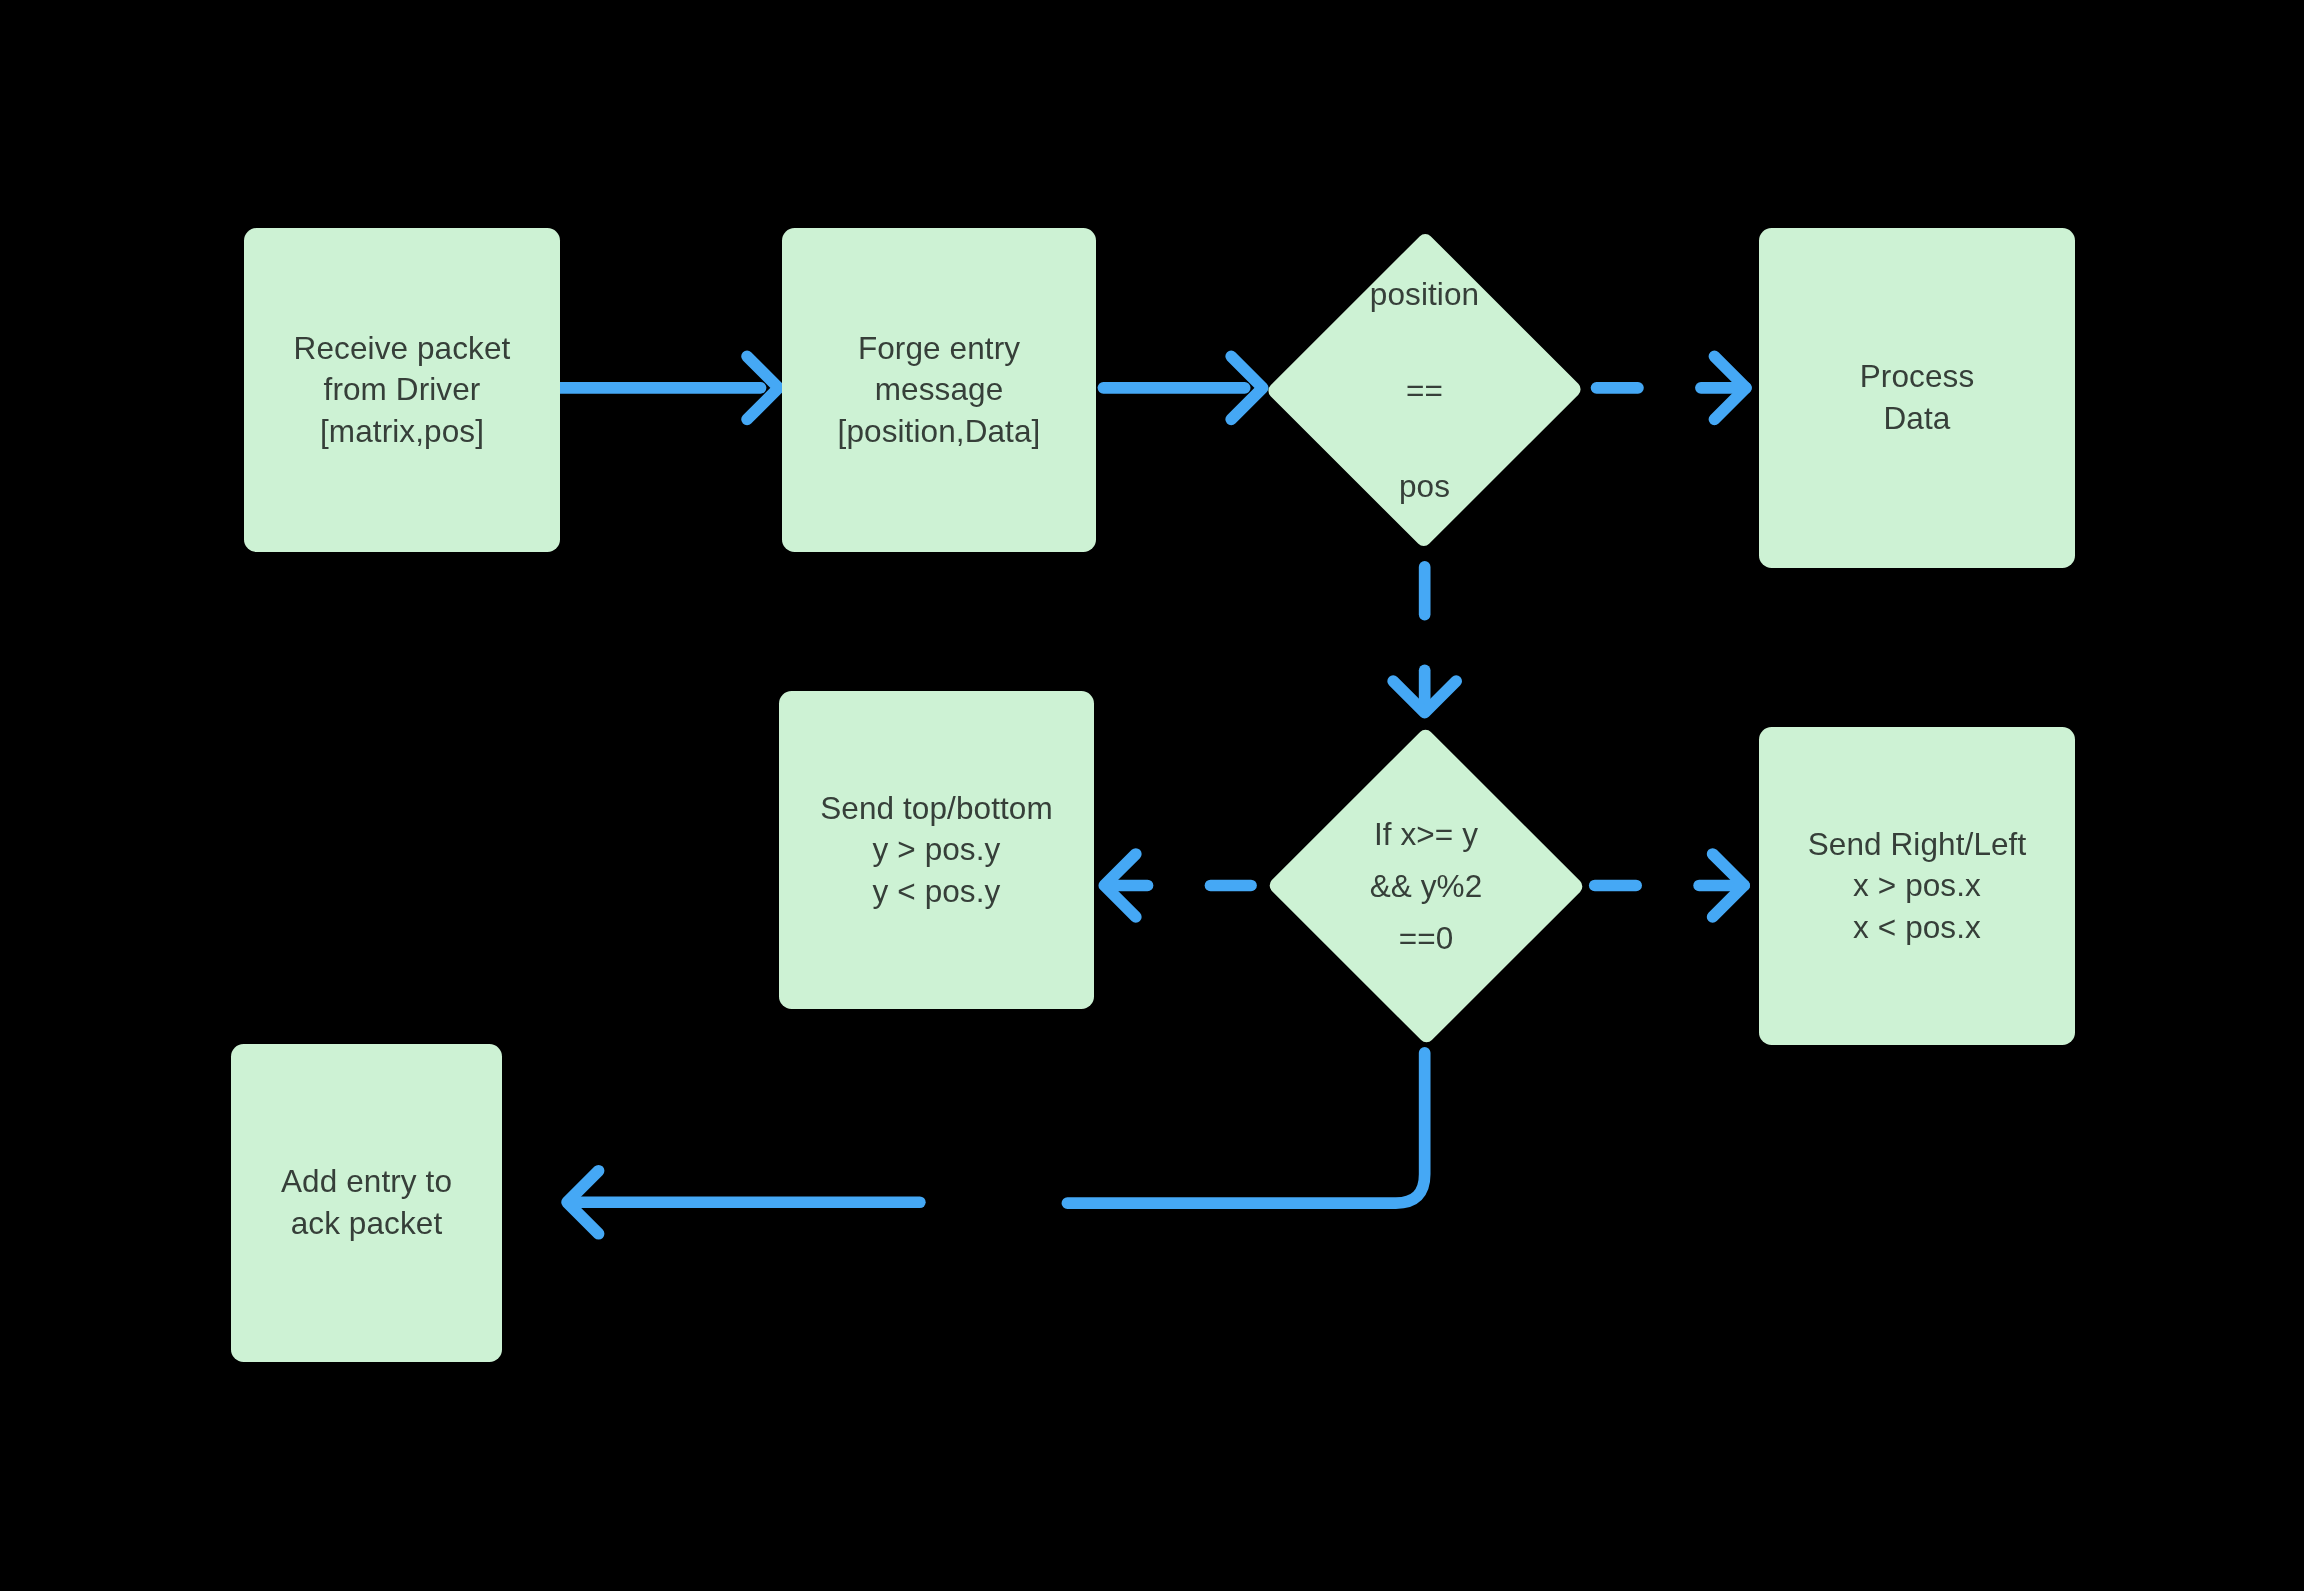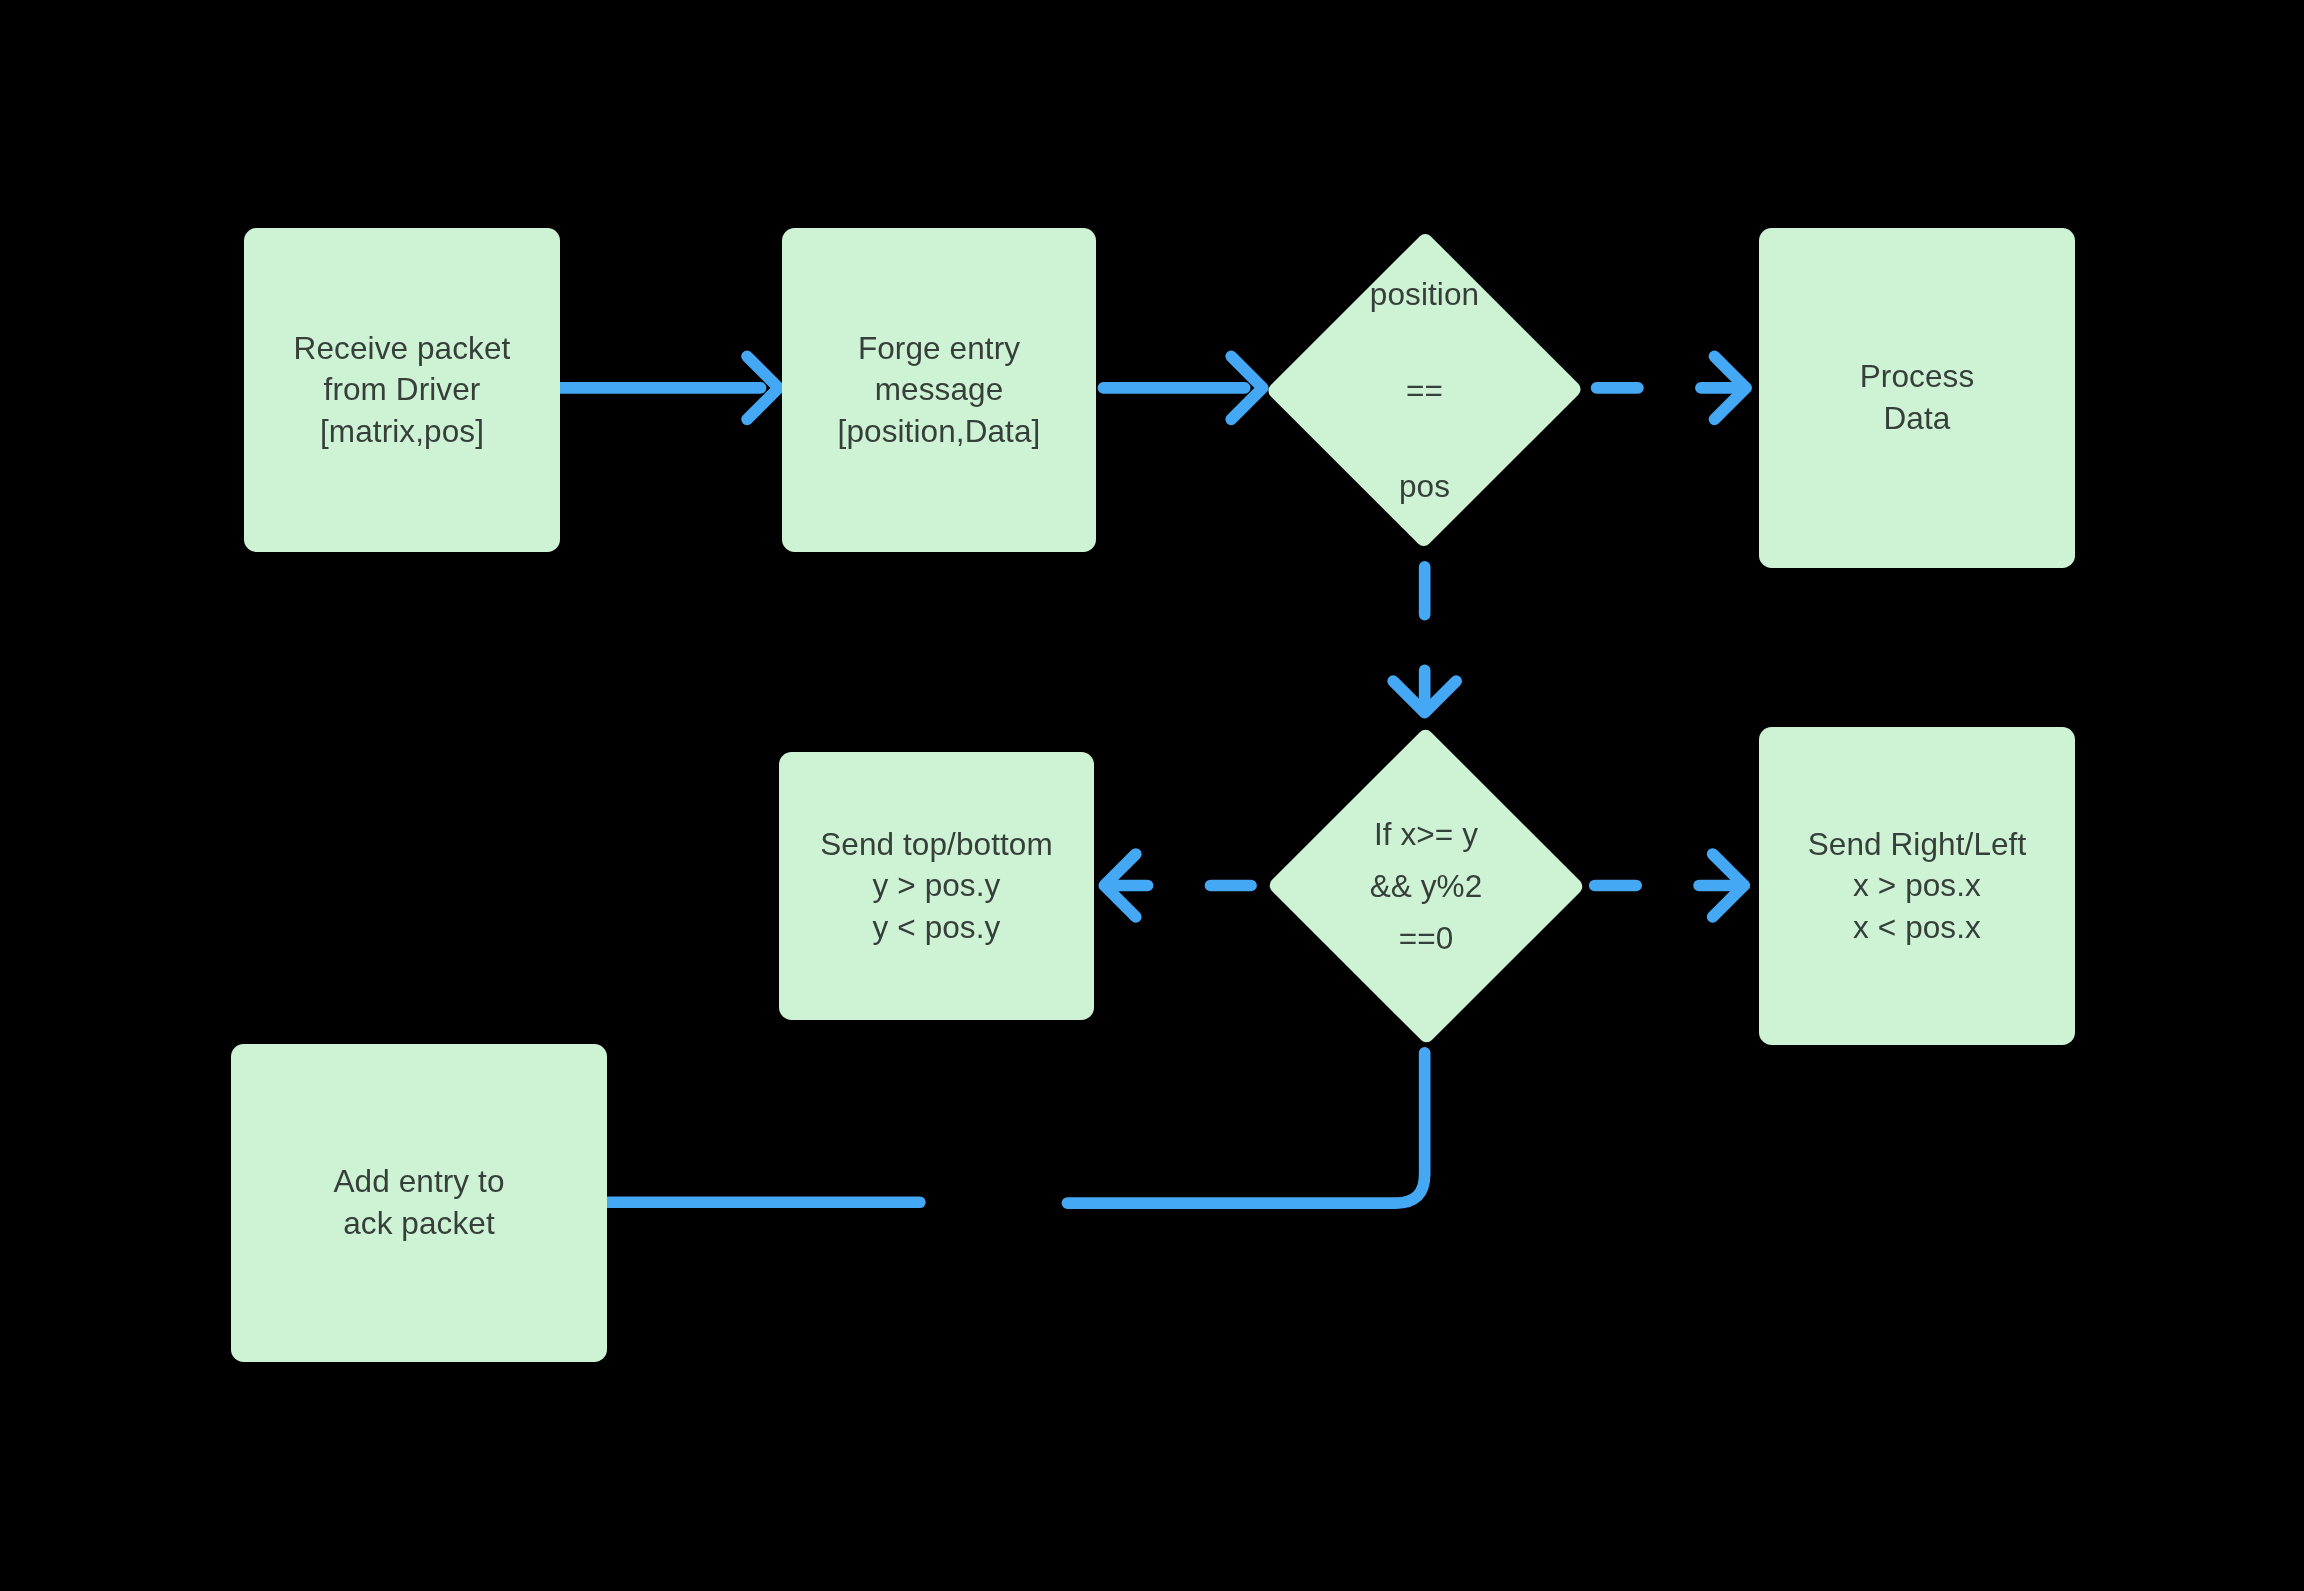--- a/index.html
+++ b/index.html
@@ -127,38 +127,38 @@
     <span class="node-label">position</span>
     <span class="node-label">==</span>
     <span class="node-label">pos</span>
   </div>
 
   <div class="node box" style="left:1759px; top:228px; width:316px; height:340px;">
     <span class="node-label">Process</span>
     <span class="node-label">Data</span>
   </div>
 
-  <div class="node box" style="left:779px; top:752px; width:315px; height:268px;">
+  <div class="node box" style="left:779px; top:691px; width:315px; height:318px;">
     <span class="node-label">Send top/bottom</span>
     <span class="node-label">y &gt; pos.y</span>
     <span class="node-label">y &lt; pos.y</span>
   </div>
 
   <div class="node diamond" style="left:1266px; top:727px; width:320px; height:318px;">
     <div class="diamond-shape"></div>
     <span class="node-label">If x&gt;= y</span>
     <span class="node-label">&amp;&amp; y%2</span>
     <span class="node-label">==0</span>
   </div>
 
   <div class="node box" style="left:1759px; top:727px; width:316px; height:318px;">
     <span class="node-label">Send Right/Left</span>
     <span class="node-label">x &gt; pos.x</span>
     <span class="node-label">x &lt; pos.x</span>
   </div>
 
-  <div class="node box" style="left:231px; top:1044px; width:376px; height:318px;">
+  <div class="node box" style="left:231px; top:1044px; width:271px; height:318px;">
     <span class="node-label">Add entry to</span>
     <span class="node-label">ack packet</span>
   </div>
 
 </div>
 
 
 </body></html>

